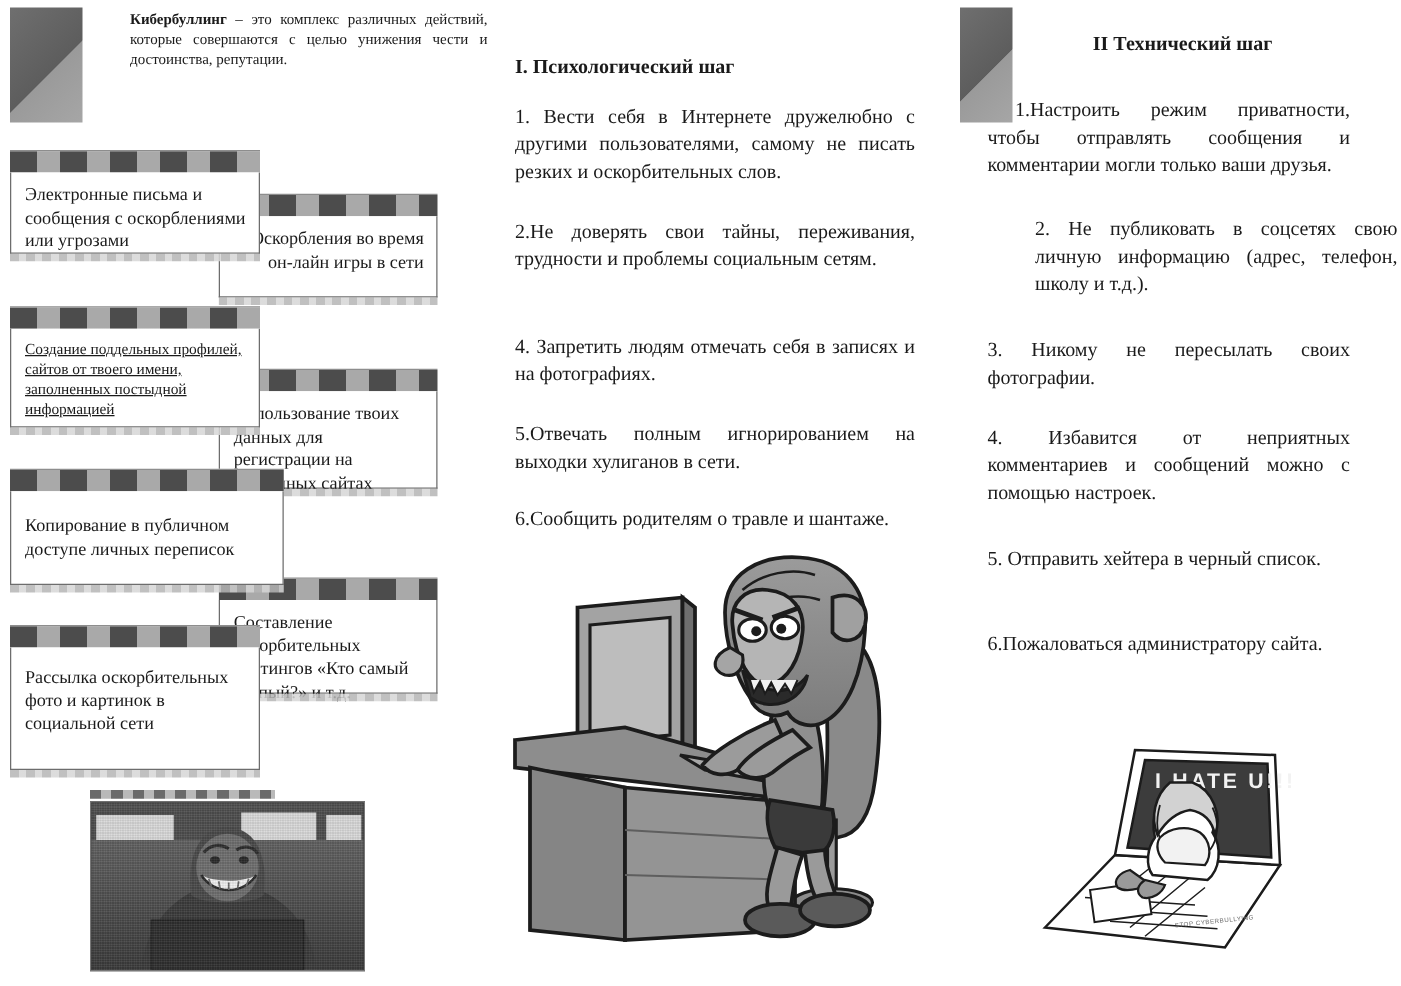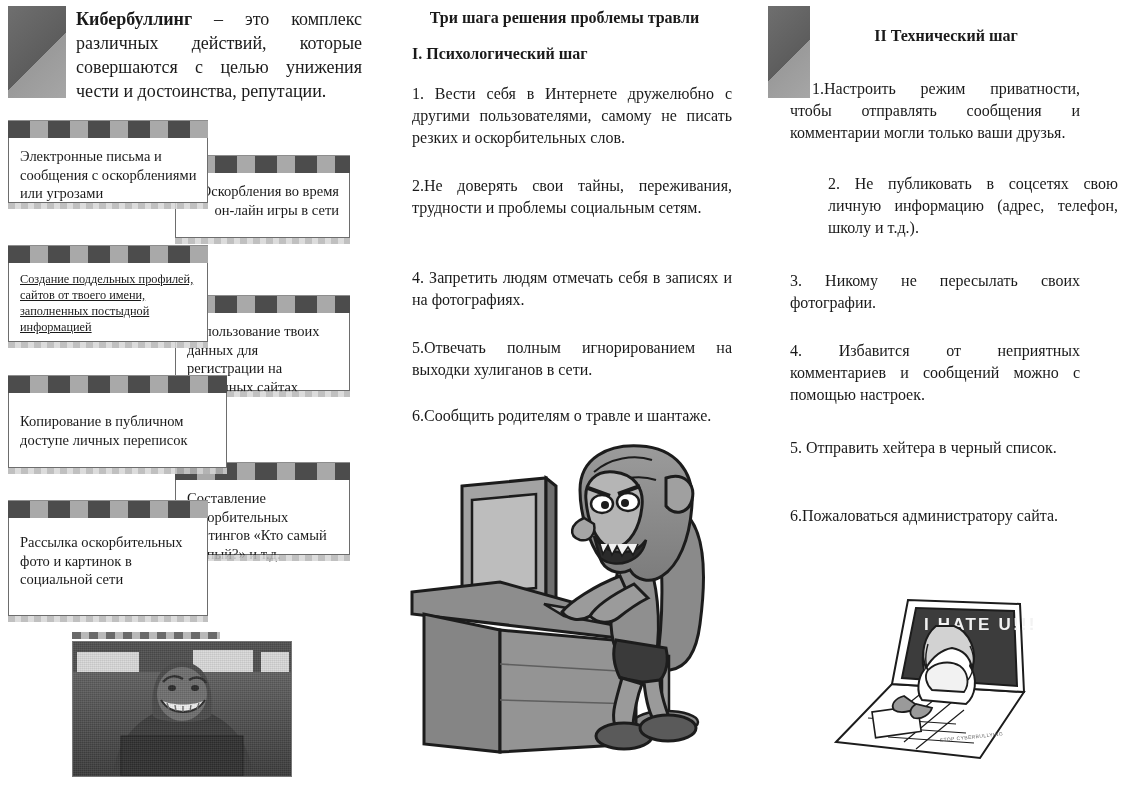--- a/index.html
+++ b/index.html
@@ -26,24 +26,25 @@
   
   .abs { position: absolute; }
 
   
   .deco-square {
     background: linear-gradient(135deg, #6f6f6f 0%, #5d5d5d 56%, #9a9a9a 56.5%, #a6a6a6 100%);
   }
 
   
   .intro-text {
-    font-size: 18px;
+    font-size: 12px;
     line-height: 1.33;
     text-align: justify;
     text-justify: inter-word;
+    margin-left: 28px;
   }
   .intro-text b { font-weight: bold; }
 
   
   .callout {
     box-sizing: border-box;
     background: #ffffff;
     border-radius: 10px;
   }
   .callout .strip {
@@ -225,21 +226,20 @@
       <ellipse cx="122" cy="46" rx="4" ry="3" fill="#2a2a2a"></ellipse>
       <path d="M88 58 C98 74 122 74 132 58 C122 64 98 64 88 58 Z" fill="#efefef"></path>
       <path d="M88 58 C98 74 122 74 132 58" stroke="#2a2a2a" stroke-width="2" fill="none"></path>
       <path d="M94 61 L96 67 M102 63 L103 69 M110 64 L110 70 M118 63 L117 69 M126 61 L124 67" stroke="#6a6a6a" stroke-width="1.4"></path>
 
       <rect x="48" y="94" width="122" height="40" fill="#2f2f2f" stroke="#1f1f1f" stroke-width="1"></rect>
     </svg>
     <div class="ph-noise"></div>
   </div>
 
-  <div class="abs head-center" style="left:412px; top:8px; width:305px;">Три шага решения проблемы травли</div>
 
   <div class="abs head-left" style="left:412px; top:44px; width:320px;">I. Психологический шаг</div>
 
   <div class="abs para" style="left:412px; top:83px; width:320px;">1. Вести себя в Интернете дружелюбно с другими пользователями, самому не писать резких и оскорбительных слов.</div>
 
   <div class="abs para" style="left:412px; top:175px; width:320px;">2.Не доверять свои тайны, переживания, трудности и проблемы социальным сетям.</div>
 
   <div class="abs para" style="left:412px; top:267px; width:320px;font-family:Liberation Serif, serif;">4. Запретить людям отмечать себя в записях и на фотографиях.</div>
 
   <div class="abs para" style="left:412px; top:337px; width:320px;">5.Отвечать полным игнорированием на выходки хулиганов в сети.</div>

